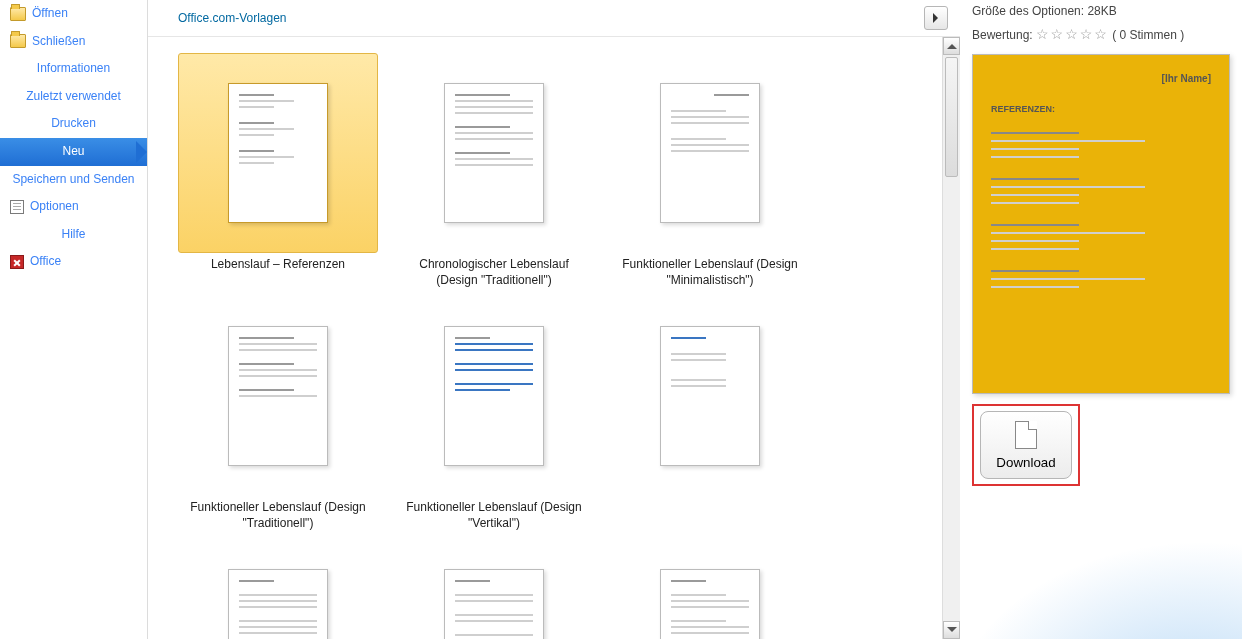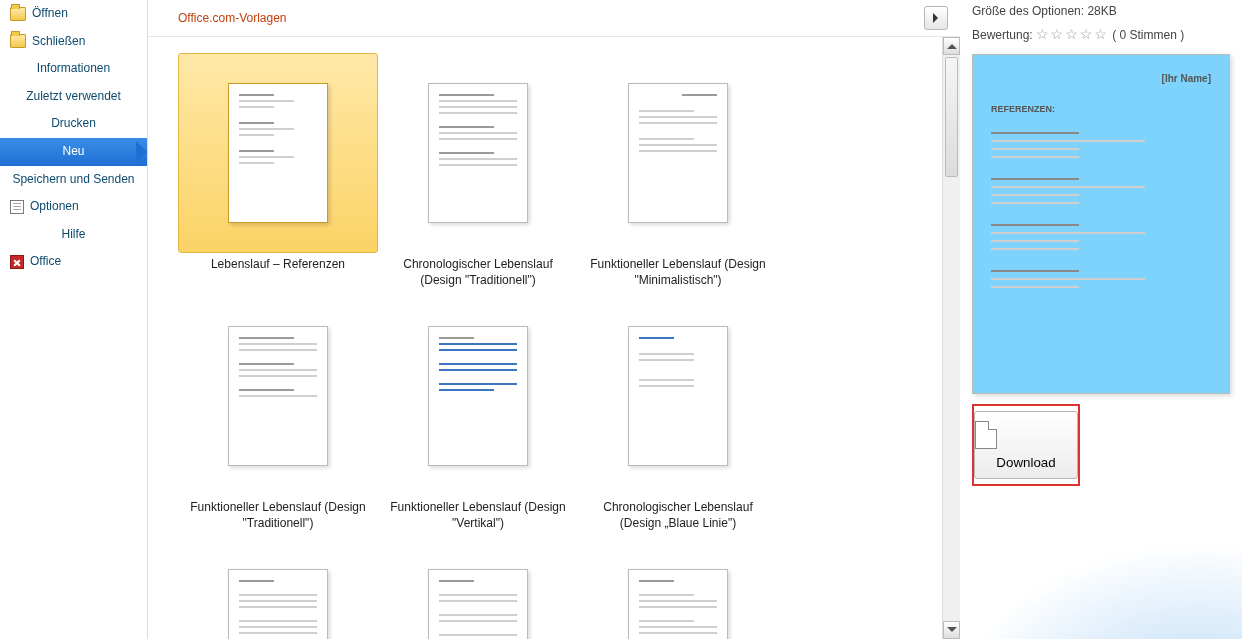--- a/index.html
+++ b/index.html
@@ -23,21 +23,21 @@
     display: flex;
     flex-direction: column;
     padding-top: 0;
   }
   .sidebar-item {
     display: flex;
     align-items: center;
     gap: 6px;
     padding: 6px 10px;
     cursor: pointer;
-    color: #0c4a6e;
+    color: #3b82f6;
     line-height: 1.3;
   }
   .sidebar-item.no-icon { padding-left: 10px; justify-content: center; }
   .sidebar-item.selected {
     background: linear-gradient(#3a8ee6, #1f6ed4);
     color: #fff;
     position: relative;
   }
   .sidebar-item.selected::after {
     content: "";
@@ -87,21 +87,21 @@
     display: flex;
     flex-direction: column;
     min-width: 0;
   }
   .search-row {
     display: flex;
     align-items: center;
     padding: 6px 12px 6px 30px;
     border-bottom: 1px solid #e6e6e6;
   }
-  .search-label { color: #c2410c; margin-right: auto; }
+  .search-label { color: #0369a1; margin-right: auto; }
   .search-wrap {
     display: flex; align-items: center;
     border: 2px solid #d33; 
     padding: 0;
   }
   .search-input {
     width: 336px; height: 22px;
     border: 1px solid #bbb;
     padding: 0 6px;
     font: inherit;
@@ -122,21 +122,21 @@
     margin-left: 3px;
   }
   .gallery-wrap {
     flex: 1; display: flex; overflow: hidden;
   }
   .gallery {
     flex: 1;
     padding: 16px 10px 8px 30px;
     display: grid;
     grid-template-columns: repeat(3, 200px);
-    gap: 8px 0;
+    gap: 8px 16px;
     align-content: start;
     overflow: hidden;
   }
   .tpl {
     width: 200px;
     display: flex; flex-direction: column; align-items: center;
     text-align: center;
     cursor: pointer;
   }
   .thumb-outer {
@@ -187,43 +187,43 @@
     width: 282px;
     padding: 4px 12px 0 12px;
     display: flex; flex-direction: column;
     gap: 8px;
   }
   .meta-row { color: #444; }
   .stars { color: #999; font-size: 14px; letter-spacing: 2px; }
   .preview-sheet {
     border: 1px solid #bbb;
     height: 340px;
-    background: #7dd3fc;
+    background: #eab308;
     box-shadow: 2px 2px 5px rgba(0,0,0,.15);
     padding: 18px 18px;
     display: flex; flex-direction: column; gap: 6px;
     margin-top: 4px;
   }
   .preview-sheet .head { align-self: flex-end; text-align: right; font-size: 10px; font-weight: bold; color: #555;}
   .preview-sheet .line { height: 2px; background: #cfcfcf; }
   .preview-sheet .line.dark { background: #888; }
   .preview-sheet .line.sm { width: 40%; }
   .preview-sheet .line.med { width: 70%; }
 
   .download-wrap {
     margin-top: 2px;
     width: 108px; height: 82px;
     border: 2px solid #d33;
     display: flex; align-items: center; justify-content: center;
   }
   .download-btn {
-    width: 104px; height: 68px;
-    border: 1px solid #b6b6b6; border-radius: 3px;
+    width: 92px; height: 68px;
+    border: 1px solid #b6b6b6; border-radius: 8px;
     background: linear-gradient(#fff,#ececec);
-    display: flex; flex-direction: column; justify-content: center;
+    display: flex; flex-direction: column; align-items: center; justify-content: center;
     gap: 6px; cursor: pointer;
   }
   .doc-icon {
     width: 22px; height: 28px; border: 1px solid #888; background: #fff; position: relative;
   }
   .doc-icon::after {
     content: ""; position: absolute; right: -1px; top: -1px; width: 8px; height: 8px;
     background: #fff; border-left: 1px solid #888; border-bottom: 1px solid #888;
   }
 
@@ -383,21 +383,20 @@
               <div class="thumb">
             <div class="bar sm" style="background:#3a76c2"></div>
             <div style="height:6px"></div>
             <div class="bar med"></div>
                 <div class="bar med"></div>
             <div style="height:10px"></div>
             <div class="bar med"></div>
                 <div class="bar med"></div>
           </div>
             </div>
-          <div class="tpl-label">Chronologischer Lebenslauf (Design „Blaue Linie")</div>
         </div>
 
         <div class="tpl">
           <div class="thumb-outer">
               <div class="thumb">
             <div class="bar dark sm"></div>
             <div style="height:4px"></div>
             <div class="bar wide"></div>
                 <div class="bar wide"></div>
                 <div class="bar wide"></div>

